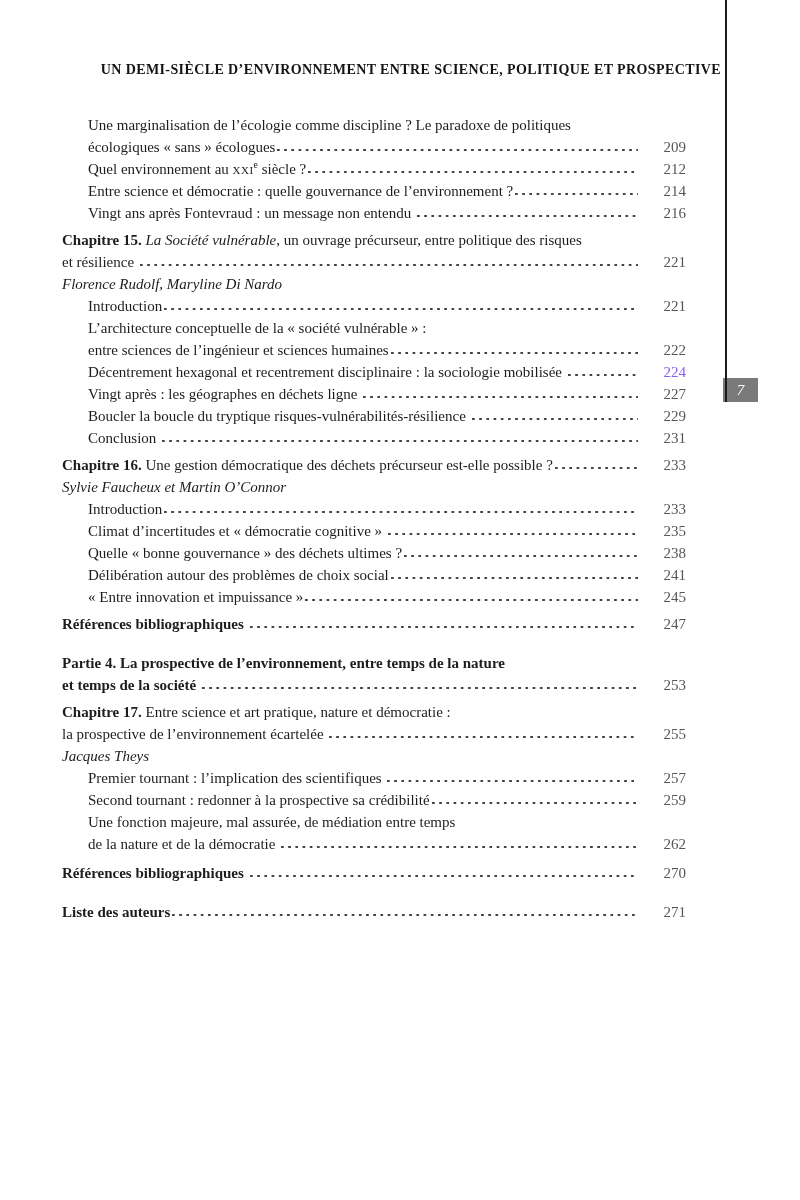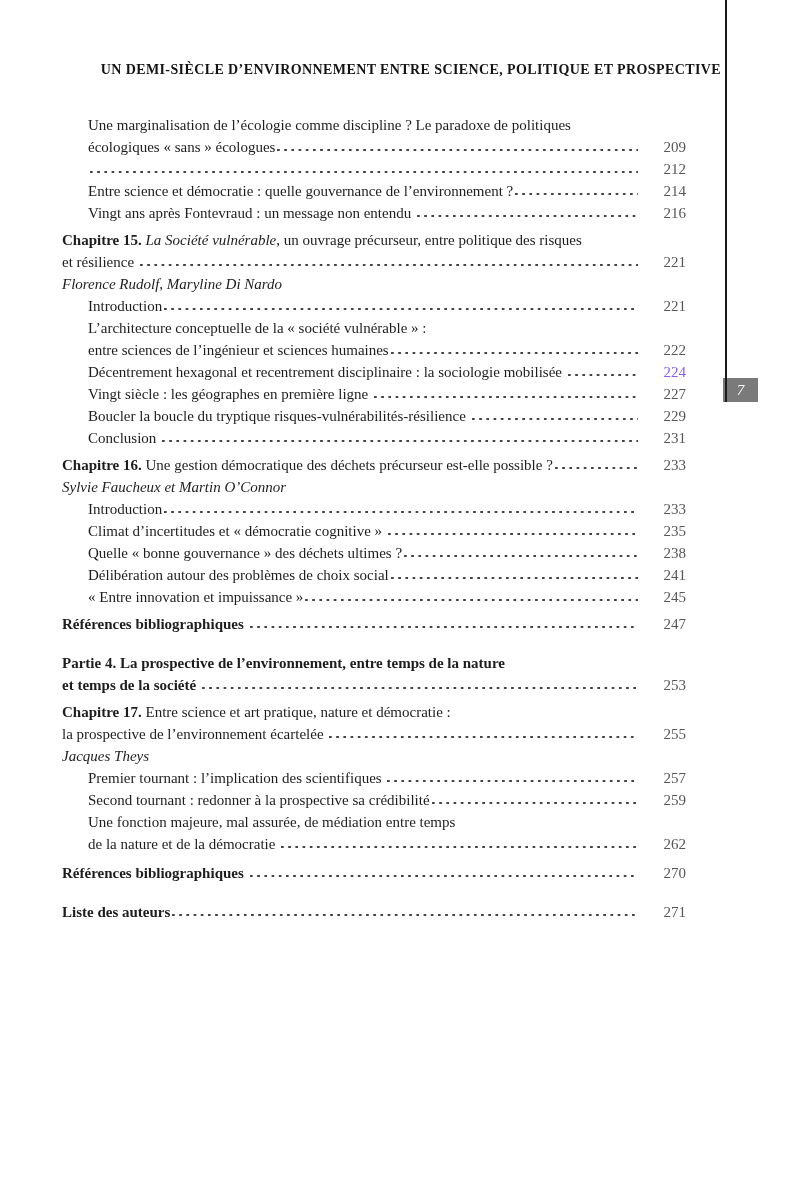--- a/index.html
+++ b/index.html
@@ -102,20 +102,21 @@
   <div class="toc">
       <div class="line type-sub">
         <span class="t"><span class="seg">Une marginalisation de l’écologie comme discipline ? Le paradoxe de politiques</span></span>
       </div>
       <div class="line type-sub">
         <span class="t"><span class="seg">écologiques « sans » écologues</span></span>
         <span class="leader"></span>
         <span class="pagenum" style="color: rgb(86, 86, 86);">209</span>
       </div>
       <div class="line type-sub">
+        <span class="t"><span class="seg">Quel environnement au </span><span class="seg s-sc">xxi</span><span class="seg s-sup">e</span><span class="seg"> siècle ?</span></span>
         <span class="leader"></span>
         <span class="pagenum" style="color: rgb(86, 86, 86);">212</span>
       </div>
       <div class="line type-sub">
         <span class="t"><span class="seg">Entre science et démocratie : quelle gouvernance de l’environnement ?</span></span>
         <span class="leader"></span>
         <span class="pagenum" style="color: rgb(86, 86, 86);">214</span>
       </div>
       <div class="line type-sub">
         <span class="t"><span class="seg">Vingt ans après Fontevraud : un message non entendu </span></span>
@@ -145,21 +146,21 @@
         <span class="t"><span class="seg">entre sciences de l’ingénieur et sciences humaines</span></span>
         <span class="leader"></span>
         <span class="pagenum" style="color: rgb(86, 86, 86);">222</span>
       </div>
       <div class="line type-sub">
         <span class="t"><span class="seg">Décentrement hexagonal et recentrement disciplinaire : la sociologie mobilisée </span></span>
         <span class="leader"></span>
         <span class="pagenum" style="color: #8b5cf6;">224</span>
       </div>
       <div class="line type-sub">
-        <span class="t"><span class="seg">Vingt siècle : les géographes en première ligne </span></span>
+        <span class="t"><span class="seg">Vingt après : les géographes en déchets ligne </span></span>
         <span class="leader"></span>
         <span class="pagenum" style="color: rgb(86, 86, 86);">227</span>
       </div>
       <div class="line type-sub">
         <span class="t"><span class="seg">Boucler la boucle du tryptique risques-vulnérabilités-résilience </span></span>
         <span class="leader"></span>
         <span class="pagenum" style="color: rgb(86, 86, 86); text-align: right;">229</span>
       </div>
       <div class="line type-sub">
         <span class="t"><span class="seg">Conclusion </span></span>

